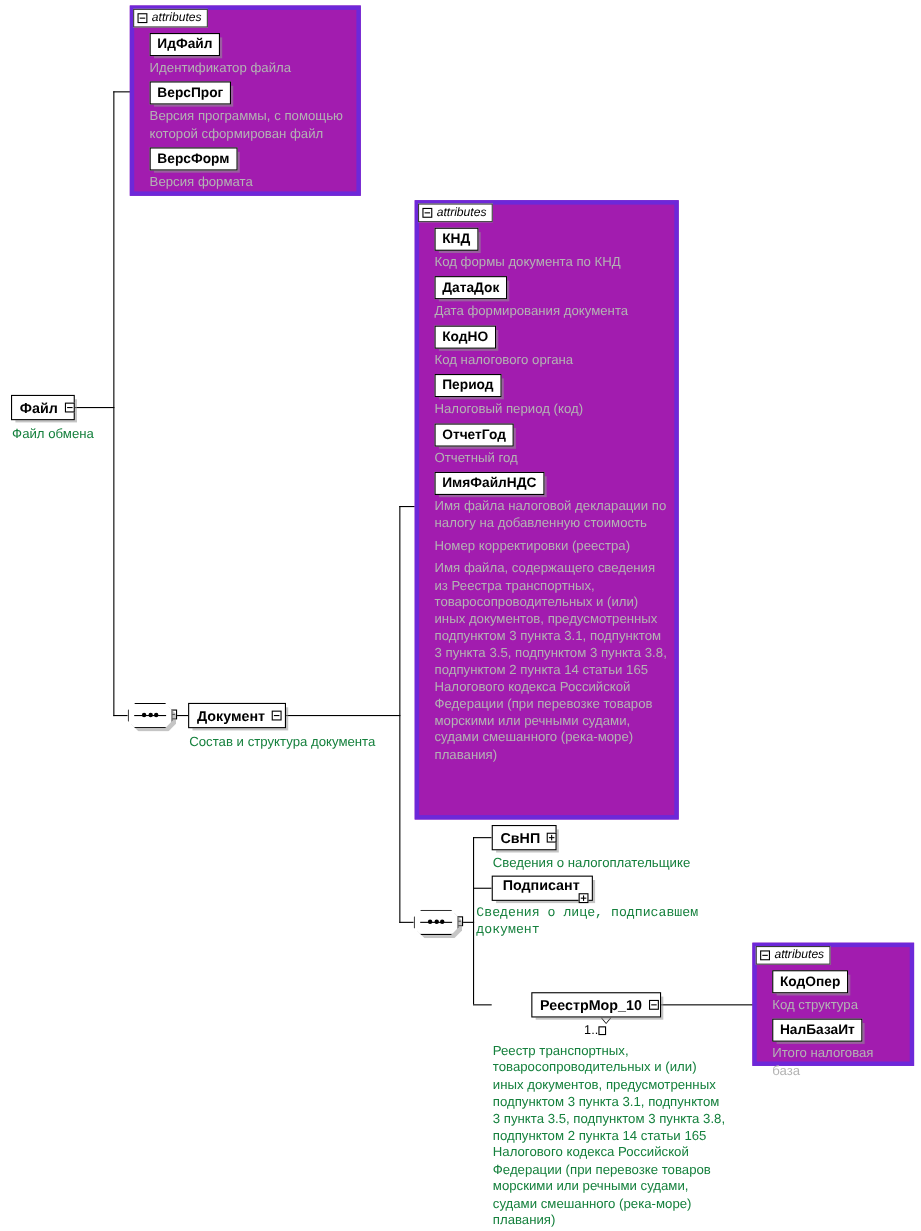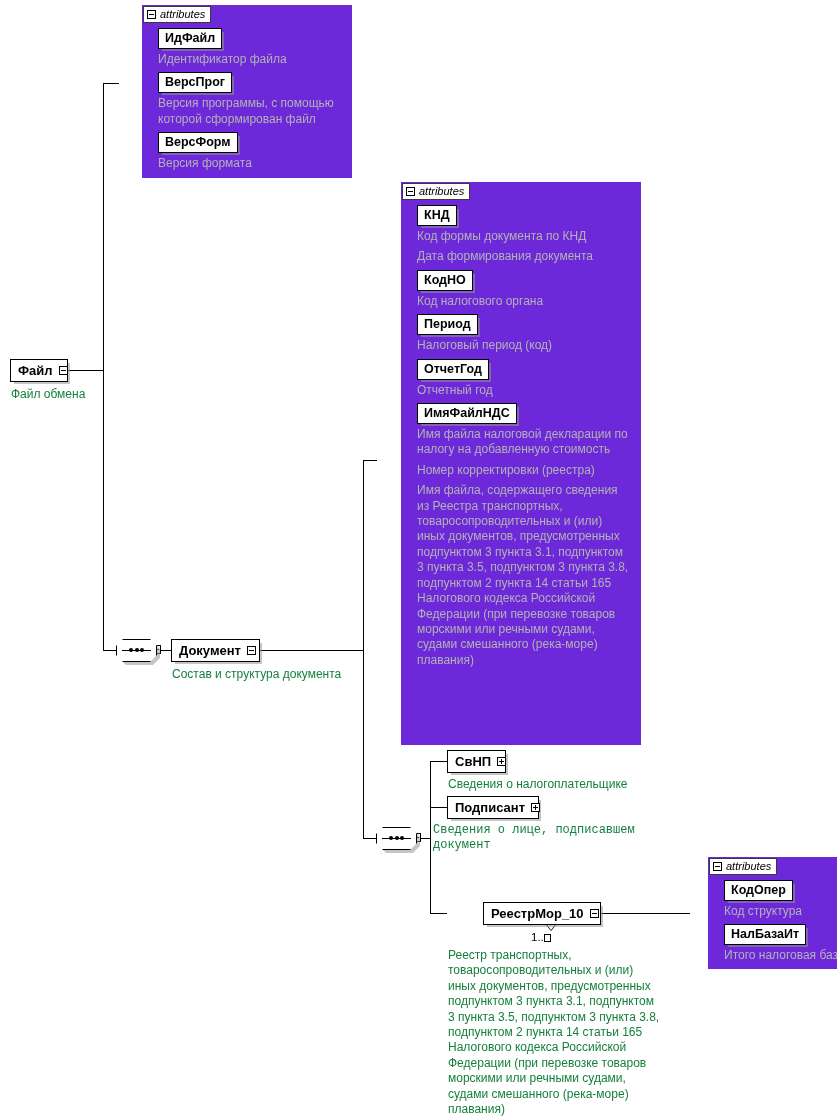--- a/index.html
+++ b/index.html
@@ -33,24 +33,23 @@
   }
   .line-v {
     position: absolute;
     width: 0;
     border-left: 1px solid #000000;
   }
 
   
   .attr-box {
     position: absolute;
-    border: 2px solid #6d28d9;
-    background: #6d28d9;
-    box-sizing: border-box;
-    margin-left: 24px;
+    border: 4px solid #6d28d9;
+    background: #a21caf;
+    box-sizing: border-box;
   }
   .attr-tab {
     position: absolute;
     top: -1px;
     left: -1px;
     height: 17px;
     border: 1px solid #3a3a3a;
     background: #ffffff;
     box-sizing: border-box;
     display: flex;
@@ -309,20 +308,23 @@
   <div class="attr-box" style="left:377px; top:182px; width:240px; height:563px;">
     <div class="attr-tab">
       <span class="pm-box"></span>
       <span class="tab-label">attributes</span>
     </div>
     <div class="attr-inner">
       <div class="chip-row">
         <span class="chip">КНД</span>
       </div>
       <div class="desc">Код формы документа по КНД</div>
+      <div class="chip-row">
+        <span class="chip">ДатаДок</span>
+      </div>
       <div class="desc">Дата формирования документа</div>
       <div class="chip-row">
         <span class="chip">КодНО</span>
       </div>
       <div class="desc">Код налогового органа</div>
       <div class="chip-row">
         <span class="chip">Период</span>
       </div>
       <div class="desc">Налоговый период (код)</div>
       <div class="chip-row">
@@ -361,21 +363,21 @@
   <div class="abs" style="left:412px; top:833px;">
     <span class="pm-box" style="display:block;"></span>
   </div>
 
   <div class="node" style="left:447px; top:750px; width:59px;">
     <span class="node-label">СвНП</span>
     <span class="pm-box plus" style="margin-left:auto;"></span>
   </div>
   <div class="node-desc" style="left:448px; top:777px; width:220px;">Сведения о налогоплательщике</div>
 
-  <div class="node" style="left:447px; top:796px; width:92px;">
+  <div class="node" style="left:447px; top:796px; width:92px;flex-direction:column;">
     <span class="node-label">Подписант</span>
     <span class="pm-box plus" style="margin-left:auto;"></span>
   </div>
   <div class="node-desc" style="left:433px; top:823px; width:210px;font-family:Liberation Mono, monospace;">Сведения о лице, подписавшем
 документ</div>
 
   <div class="node" style="left:447px; top:902px; width:118px;margin-left:36px;">
     <span class="node-label">РеестрМор_10</span>
     <span class="pm-box" style="margin-left:auto;"></span>
   </div>

